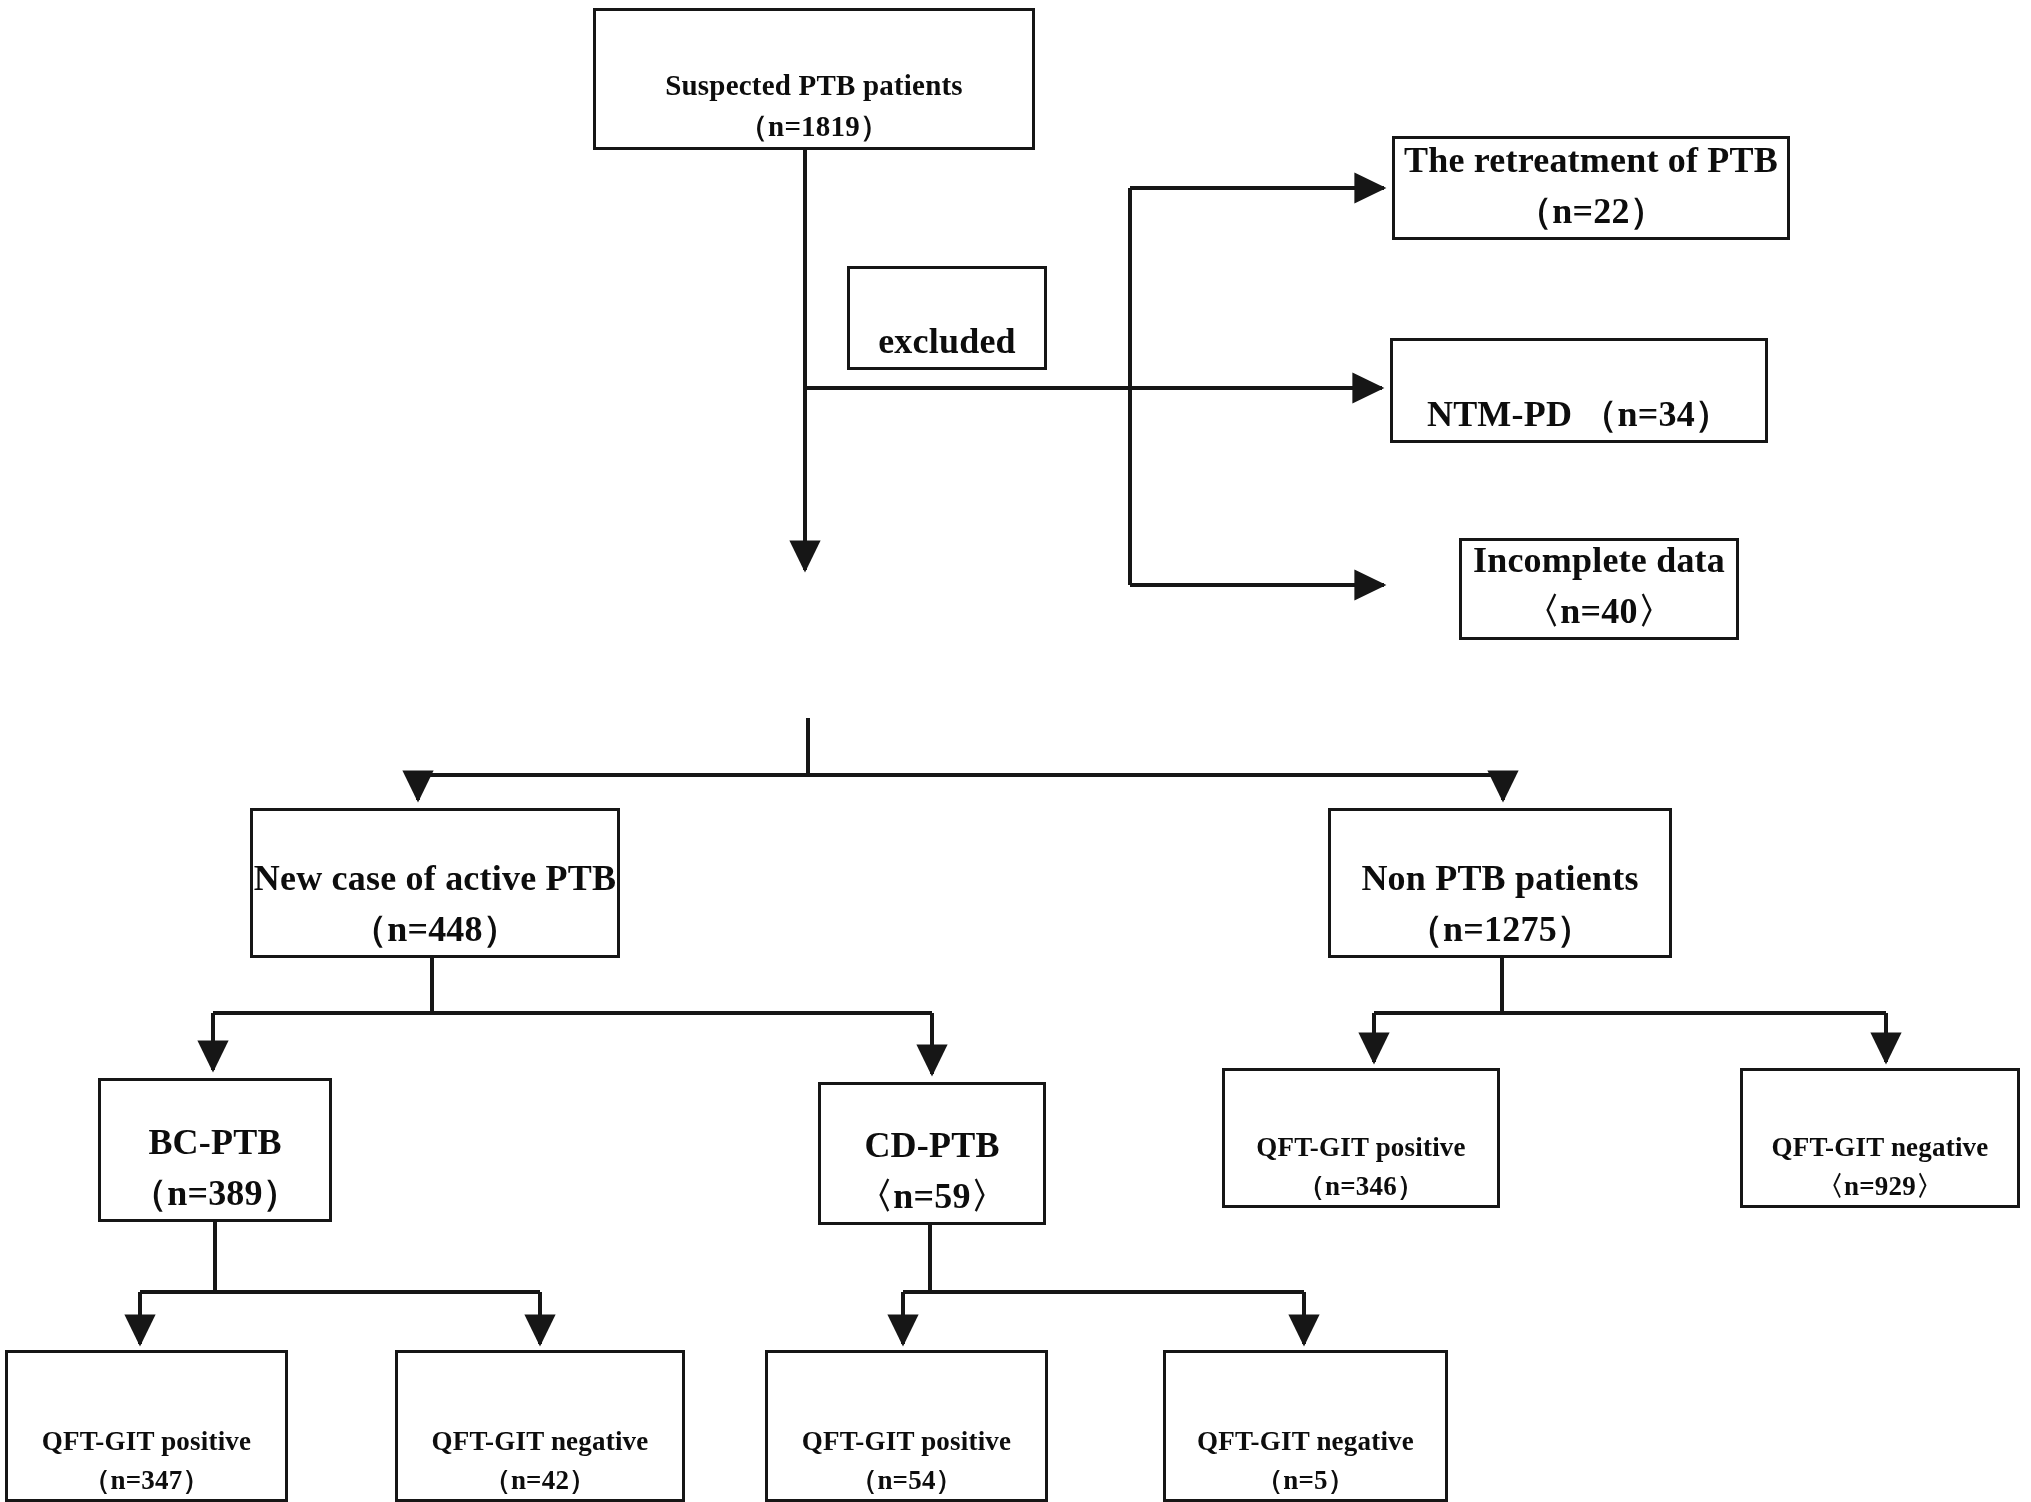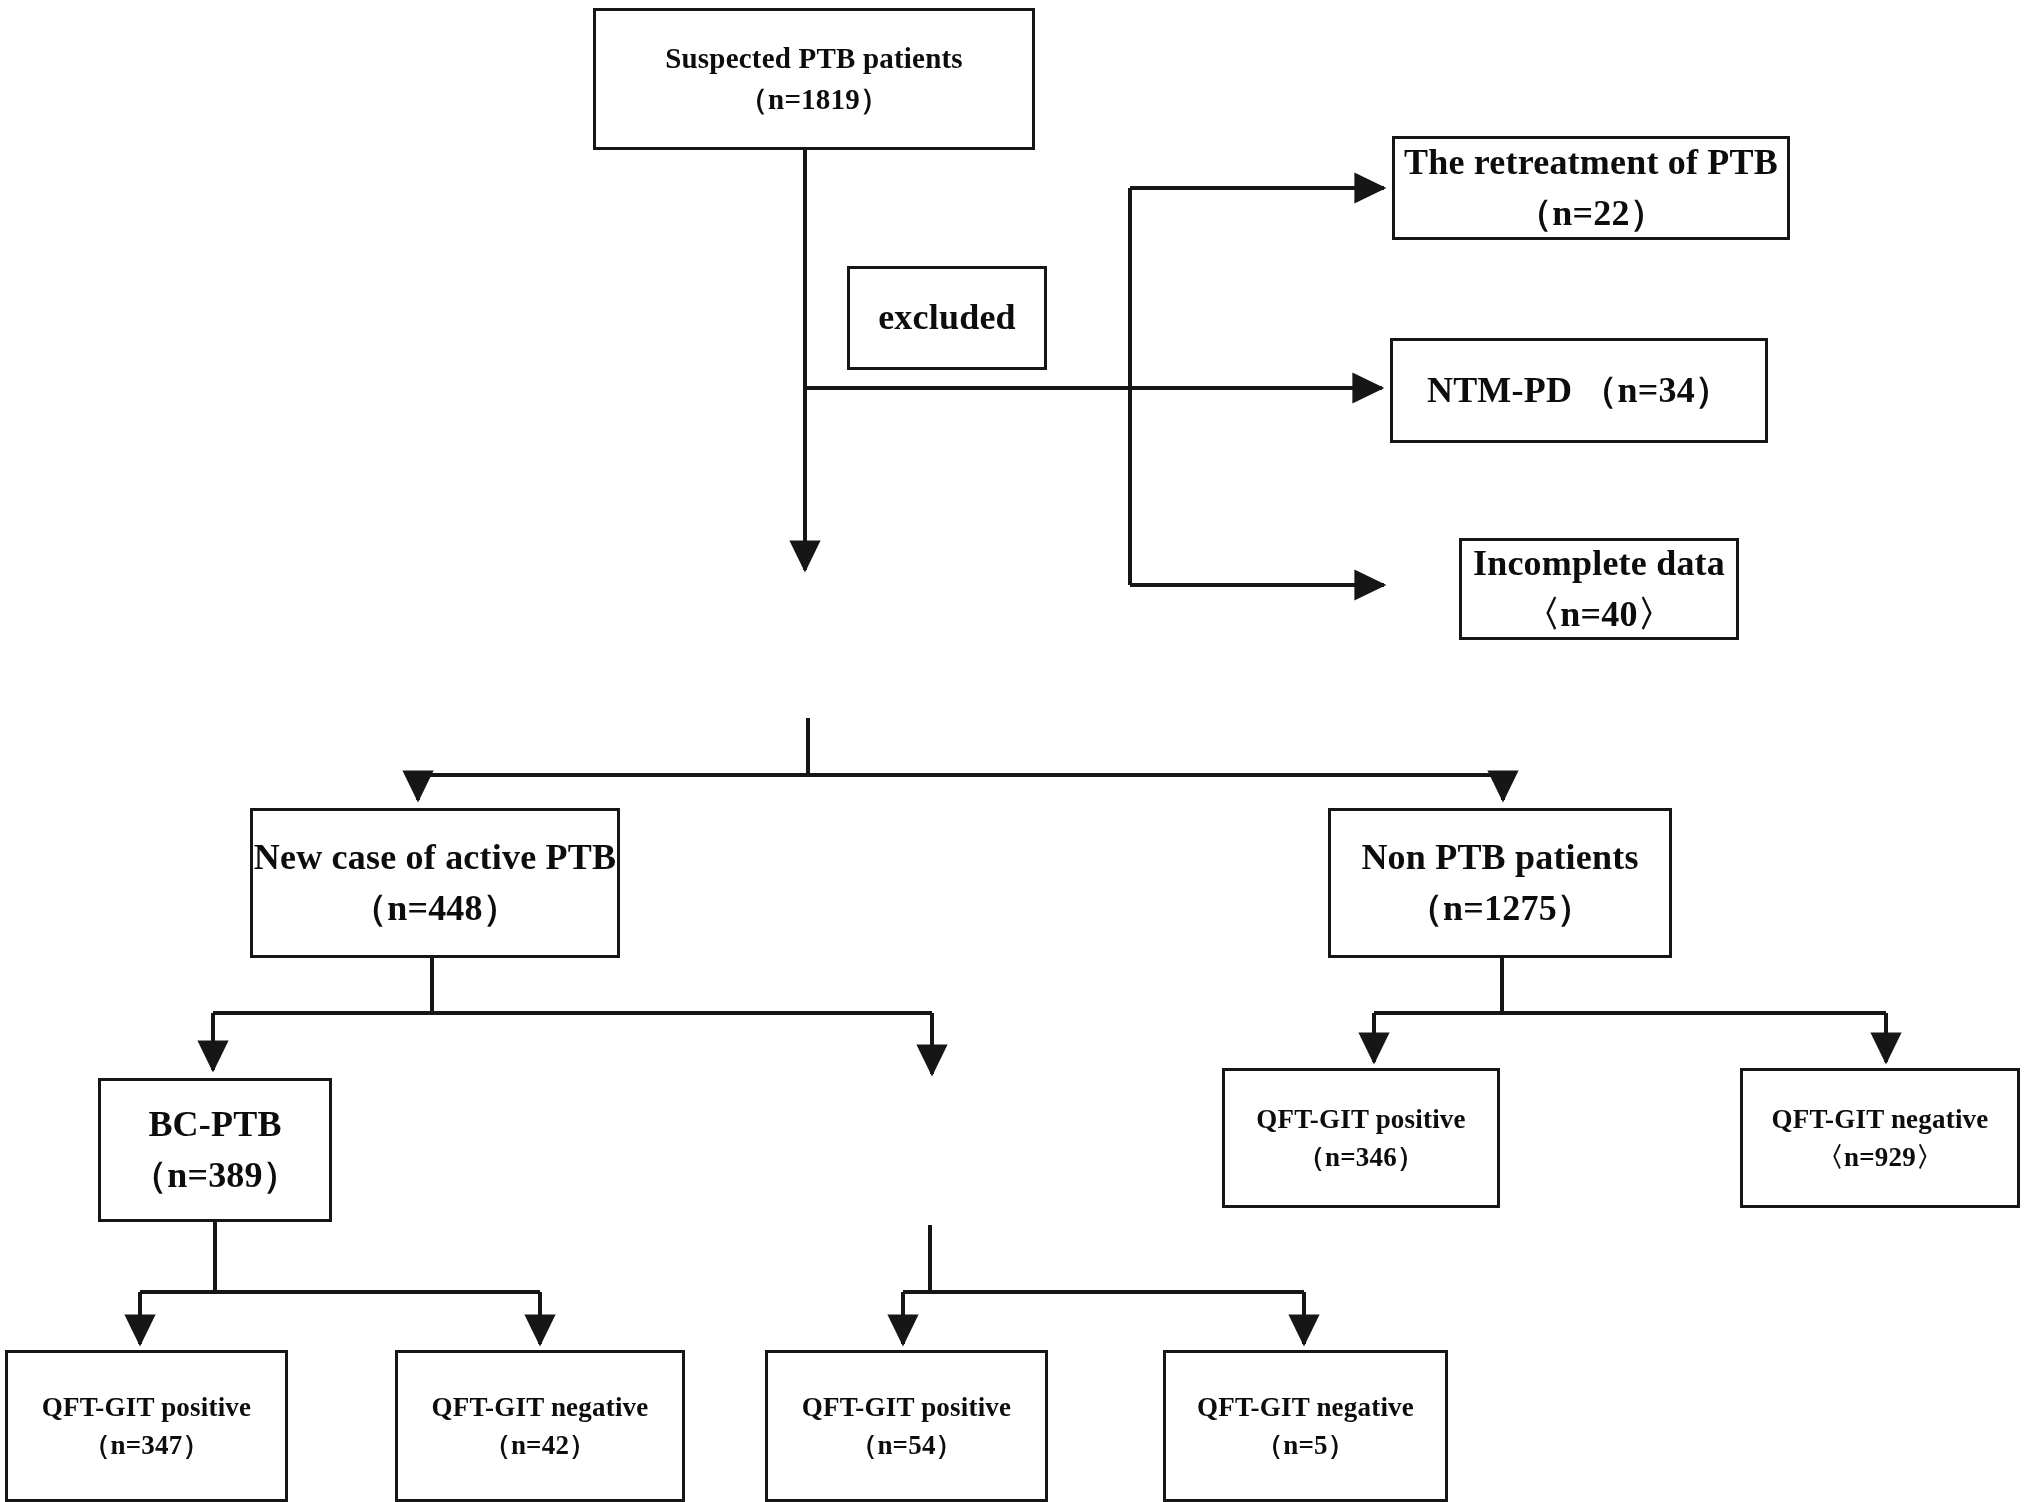--- a/index.html
+++ b/index.html
@@ -23,21 +23,21 @@
     height: 1502px;
   }
   .node-box {
     position: absolute;
     box-sizing: border-box;
     border: 3px solid #161616;
     background: #ffffff;
     display: flex;
     flex-direction: column;
     align-items: center;
-    justify-content: center;
+    justify-content: flex-end;
     text-align: center;
     color: #0d0d0d;
     font-weight: bold;
     line-height: 1.42;
     letter-spacing: 0.2px;
   }
   .node-line {
     display: block;
     white-space: nowrap;
   }
@@ -129,20 +129,24 @@
   <div class="node-box size-md" style="left:1328px; top:808px; width:344px; height:150px;">
     <span class="node-line">Non PTB patients</span>
     <span class="node-line">（n=1275）</span>
   </div>
 
   <div class="node-box size-md" style="left:98px; top:1078px; width:234px; height:144px;">
     <span class="node-line">BC-PTB</span>
     <span class="node-line">（n=389）</span>
   </div>
 
+  <div class="node-box size-md" style="left:818px; top:1082px; width:228px; height:143px;">
+    <span class="node-line">CD-PTB</span>
+    <span class="node-line">〈n=59〉</span>
+  </div>
 
   <div class="node-box size-sm" style="left:1222px; top:1068px; width:278px; height:140px;">
     <span class="node-line">QFT-GIT positive</span>
     <span class="node-line">（n=346）</span>
   </div>
 
   <div class="node-box size-sm" style="left:1740px; top:1068px; width:280px; height:140px;">
     <span class="node-line">QFT-GIT negative</span>
     <span class="node-line">〈n=929〉</span>
   </div>

